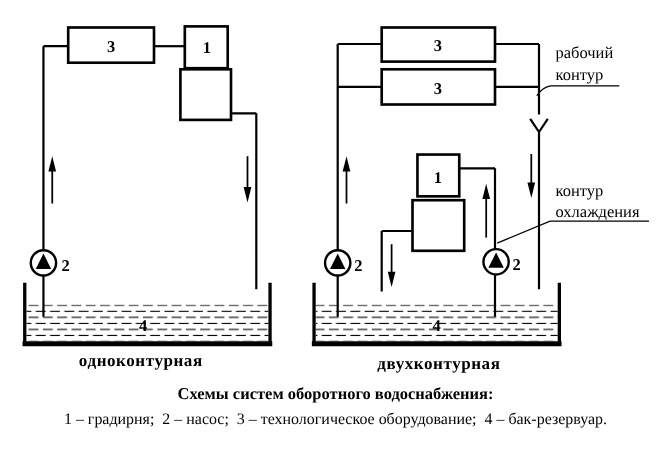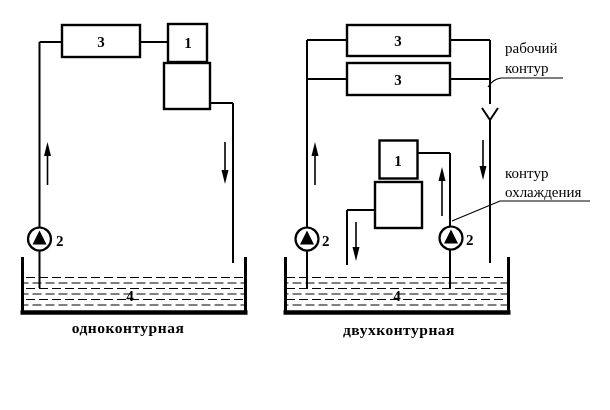--- a/index.html
+++ b/index.html
@@ -176,14 +176,18 @@
       </g>
 
       <g>
         <text class="annot" x="505" y="178">контур</text>
         <text class="annot" x="505" y="197">охлаждения</text>
         <path class="thin" d="M590,201 H500 L452,221"></path>
       </g>
     </g>
   </svg>
 
+  <div class="footer">
+    <p class="footer-title">Схемы систем оборотного водоснабжения:</p>
+    <p class="footer-legend">1 – градирня;  2 – насос;  3 – технологическое оборудование;  4 – бак-резервуар.</p>
+  </div>
 
 </div>
 
 </body></html>

